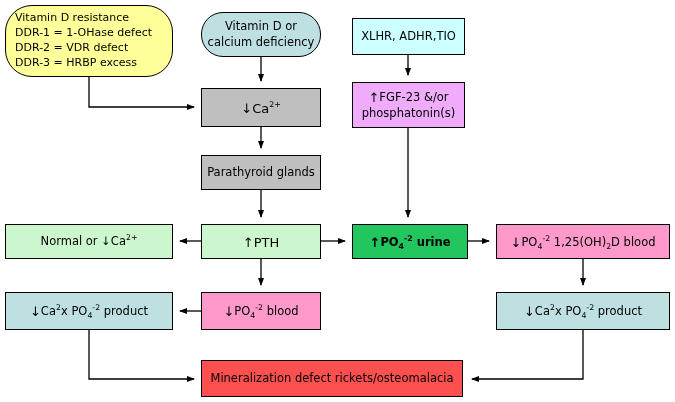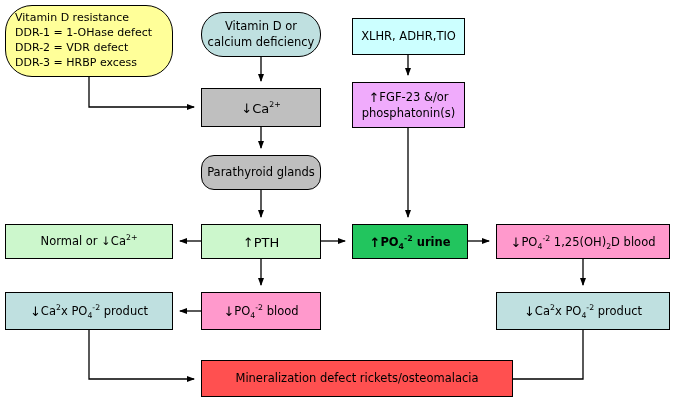--- a/index.html
+++ b/index.html
@@ -119,21 +119,21 @@
     </span>
   </div>
 
   <div class="node" style="left:352px; top:82px; width:113px; height:46px; background:#f0abfc;">
     <span class="txt">
       <span class="arrow-glyph">↑</span><span>FGF-23 &amp;/or</span><br>
       <span>phosphatonin(s)</span>
     </span>
   </div>
 
-  <div class="node" style="left:201px; top:155px; width:120px; height:35px; background:#BFBFBF;border-radius:13px;">
+  <div class="node" style="left:201px; top:155px; width:120px; height:35px; background:#BFBFBF;">
     <span class="txt">Parathyroid glands</span>
   </div>
 
   <div class="node" style="left:5px; top:224px; width:168px; height:35px; background:#CCF7CC;">
     <span class="txt">
       <span>Normal or ↓Ca</span><sup>2+</sup>
     </span>
   </div>
 
   <div class="node" style="left:201px; top:224px; width:120px; height:35px; background:#CCF7CC;">
@@ -163,17 +163,17 @@
       <span class="arrow-glyph">↓</span><span>PO</span><sub>4</sub><sup>-2</sup><span> blood</span>
     </span>
   </div>
 
   <div class="node" style="left:496px; top:292px; width:174px; height:38px; background:#BFE0E0;">
     <span class="txt">
       <span class="arrow-glyph">↓</span><span>Ca</span><sup>2</sup><span>x PO</span><sub>4</sub><sup>-2</sup><span> product</span>
     </span>
   </div>
 
-  <div class="node" style="left:201px; top:360px; width:312px; height:37px; background:#FF5050;">
+  <div class="node" style="left:201px; top:360px; width:262px; height:37px; background:#FF5050;">
     <span class="txt">Mineralization defect rickets/osteomalacia</span>
   </div>
 
 </div>
 
 </body></html>

